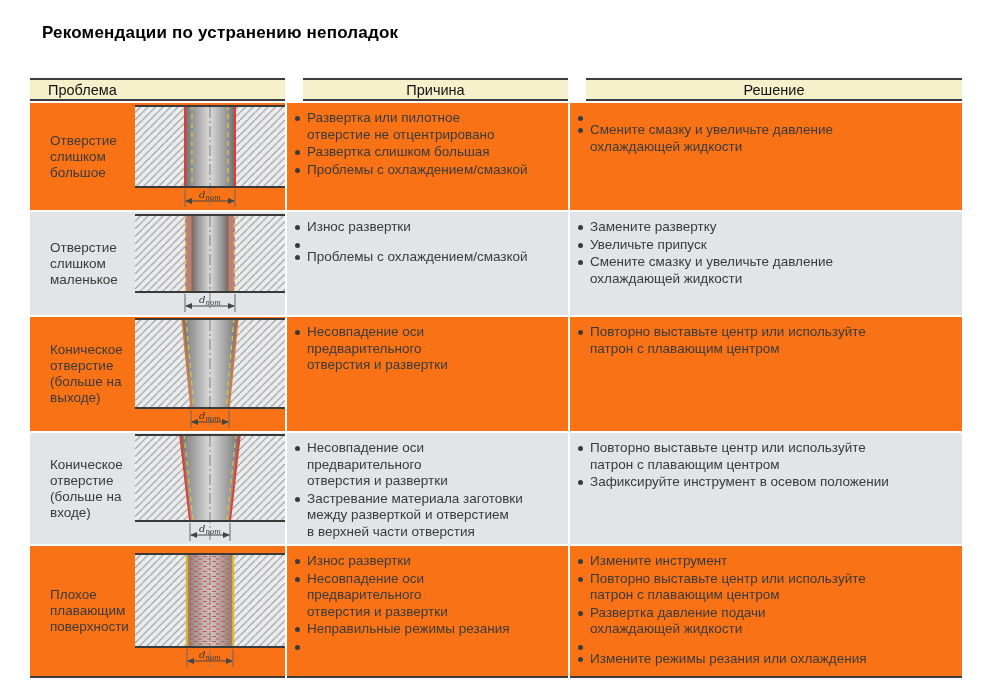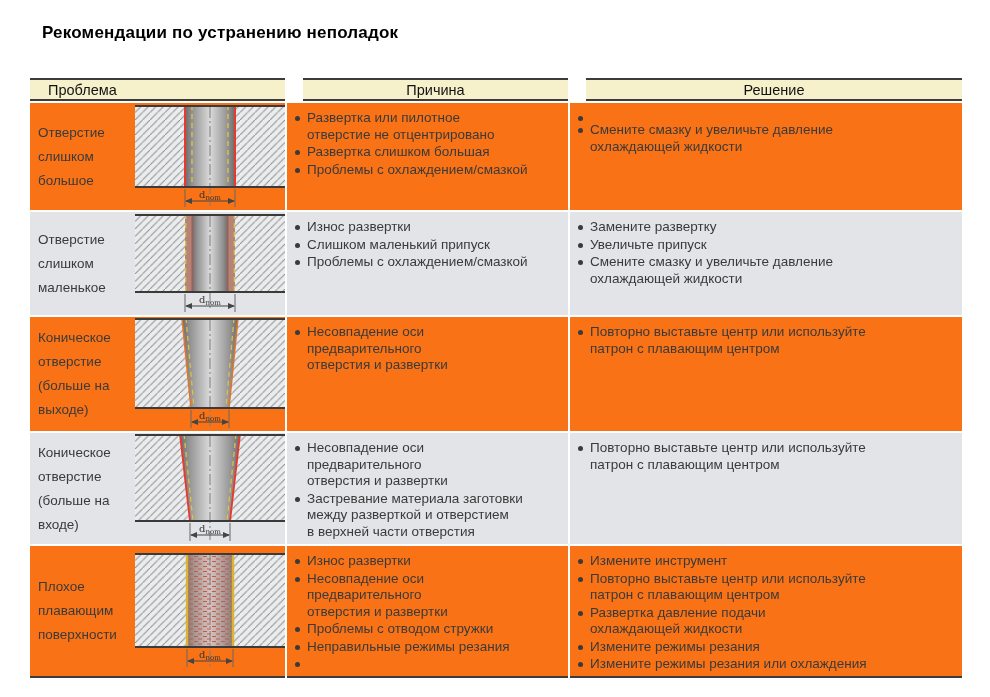--- a/index.html
+++ b/index.html
@@ -32,27 +32,27 @@
   }
   .hc1{padding-left:18px;justify-content:flex-start;}
   .hc2,.hc3{justify-content:center;margin-left:16px;}
   .cell{box-sizing:border-box;overflow:hidden;}
   .row-odd{background:#f97316;}
   .row-even{background:#E3E4E8;}
   .last-row{border-bottom:2px solid #3c3c3c;}
   .pcell{display:flex;}
   .plabel{
     flex:1;align-self:center;
-    padding-left:8px;
-    font-size:13.5px;line-height:24px;
+    padding-left:20px;
+    font-size:13.5px;line-height:16px;
     white-space:pre-line;
   }
   .dia{
     width:150px;flex:0 0 150px;
-    display:flex;align-items:center;justify-content:flex-end;
+    display:flex;align-items:center;justify-content:flex-end;font-style:italic;
   }
   .bullets{padding:7px 4px 4px 8px;}
   .bullet-item{display:flex;margin-bottom:1px;}
   .dot{
     flex:0 0 5px;width:5px;height:5px;border-radius:50%;
     background:#3a3a3a;margin:6px 7px 0 0;
   }
   .bt{
     font-size:13.5px;line-height:16.5px;
     white-space:pre-line;
@@ -181,21 +181,20 @@
         </div>
       </div>
       <div class="cell row-even">
         <div class="bullets">
           <div class="bullet-item">
             <span class="dot"></span>
             <span class="bt">Износ развертки</span>
           </div>
           <div class="bullet-item">
             <span class="dot"></span>
-            <span class="bt">Слишком маленький припуск</span>
           </div>
           <div class="bullet-item">
             <span class="dot"></span>
             <span class="bt">Проблемы с охлаждением/смазкой</span>
           </div>
         </div>
       </div>
       <div class="cell row-even">
         <div class="bullets">
           <div class="bullet-item">
@@ -330,20 +329,24 @@
           </div>
         </div>
       </div>
       <div class="cell row-even">
         <div class="bullets">
           <div class="bullet-item">
             <span class="dot"></span>
             <span class="bt">Повторно выставьте центр или используйте
 патрон с плавающим центром</span>
           </div>
+          <div class="bullet-item">
+            <span class="dot"></span>
+            <span class="bt">Зафиксируйте инструмент в осевом положении</span>
+          </div>
         </div>
       </div>
       <div class="cell pcell row-odd last-row">
         <div class="plabel">Плохое
 плавающим
 поверхности</div>
         <div class="dia">
           <svg width="150" height="116" viewBox="0 0 150 116" xmlns="http://www.w3.org/2000/svg">
   <defs>
     <pattern id="hatch4" patternUnits="userSpaceOnUse" width="7.5" height="7.5">
@@ -386,24 +389,20 @@
             <span class="bt">Износ развертки</span>
           </div>
           <div class="bullet-item">
             <span class="dot"></span>
             <span class="bt">Несовпадение оси
 предварительного
 отверстия и развертки</span>
           </div>
           <div class="bullet-item">
             <span class="dot"></span>
-            <span class="bt">Проблемы с отводом стружки</span>
-          </div>
-          <div class="bullet-item">
-            <span class="dot"></span>
             <span class="bt">Неправильные режимы резания</span>
           </div>
           <div class="bullet-item">
             <span class="dot"></span>
           </div>
         </div>
       </div>
       <div class="cell row-odd last-row">
         <div class="bullets">
           <div class="bullet-item">
@@ -415,21 +414,20 @@
             <span class="bt">Повторно выставьте центр или используйте
 патрон с плавающим центром</span>
           </div>
           <div class="bullet-item">
             <span class="dot"></span>
             <span class="bt">Развертка давление подачи
 охлаждающей жидкости</span>
           </div>
           <div class="bullet-item">
             <span class="dot"></span>
-            <span class="bt">Измените режимы резания</span>
           </div>
           <div class="bullet-item">
             <span class="dot"></span>
             <span class="bt">Измените режимы резания или охлаждения</span>
           </div>
         </div>
       </div>
     </div>
 </div>
 

